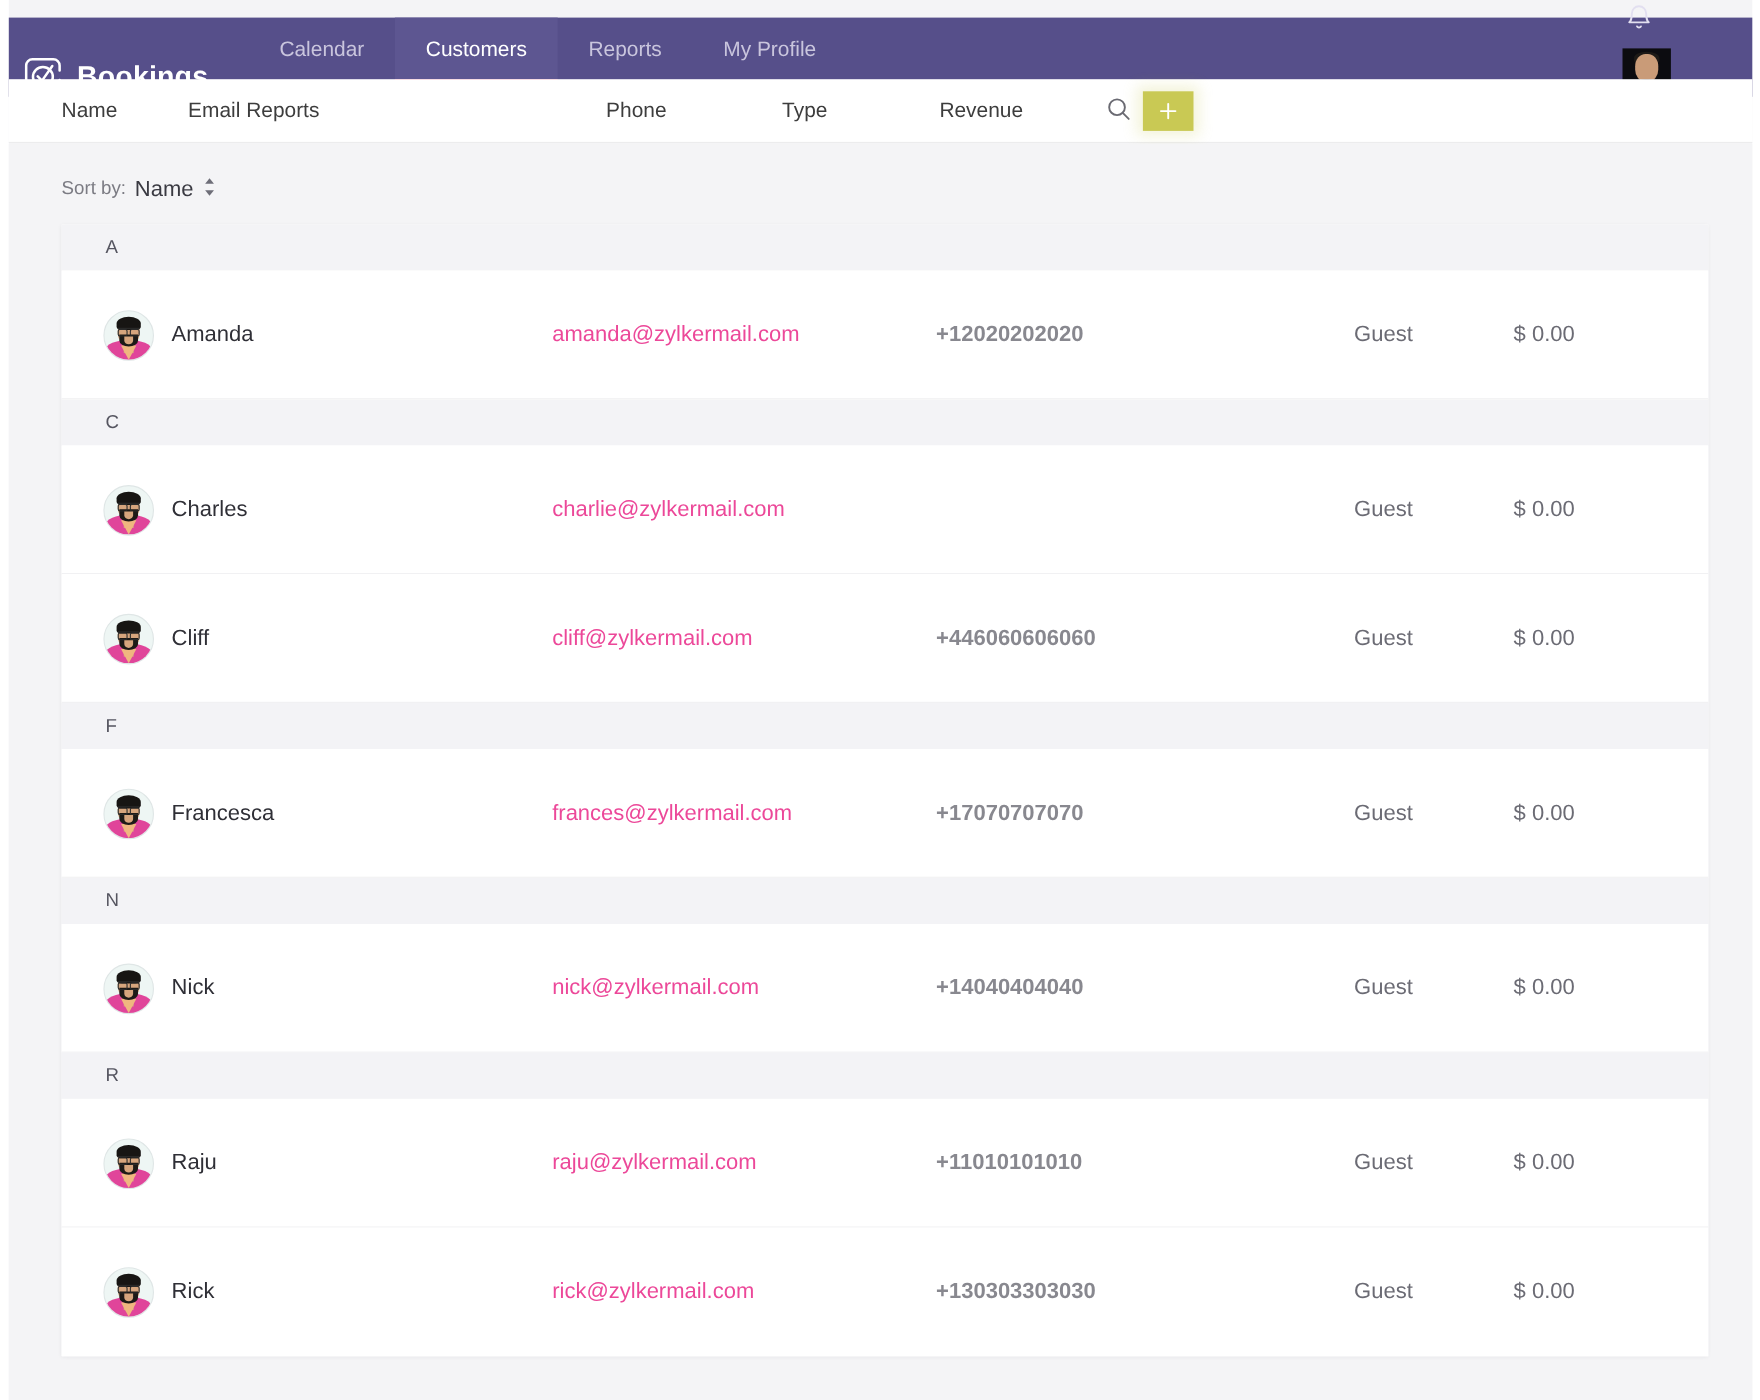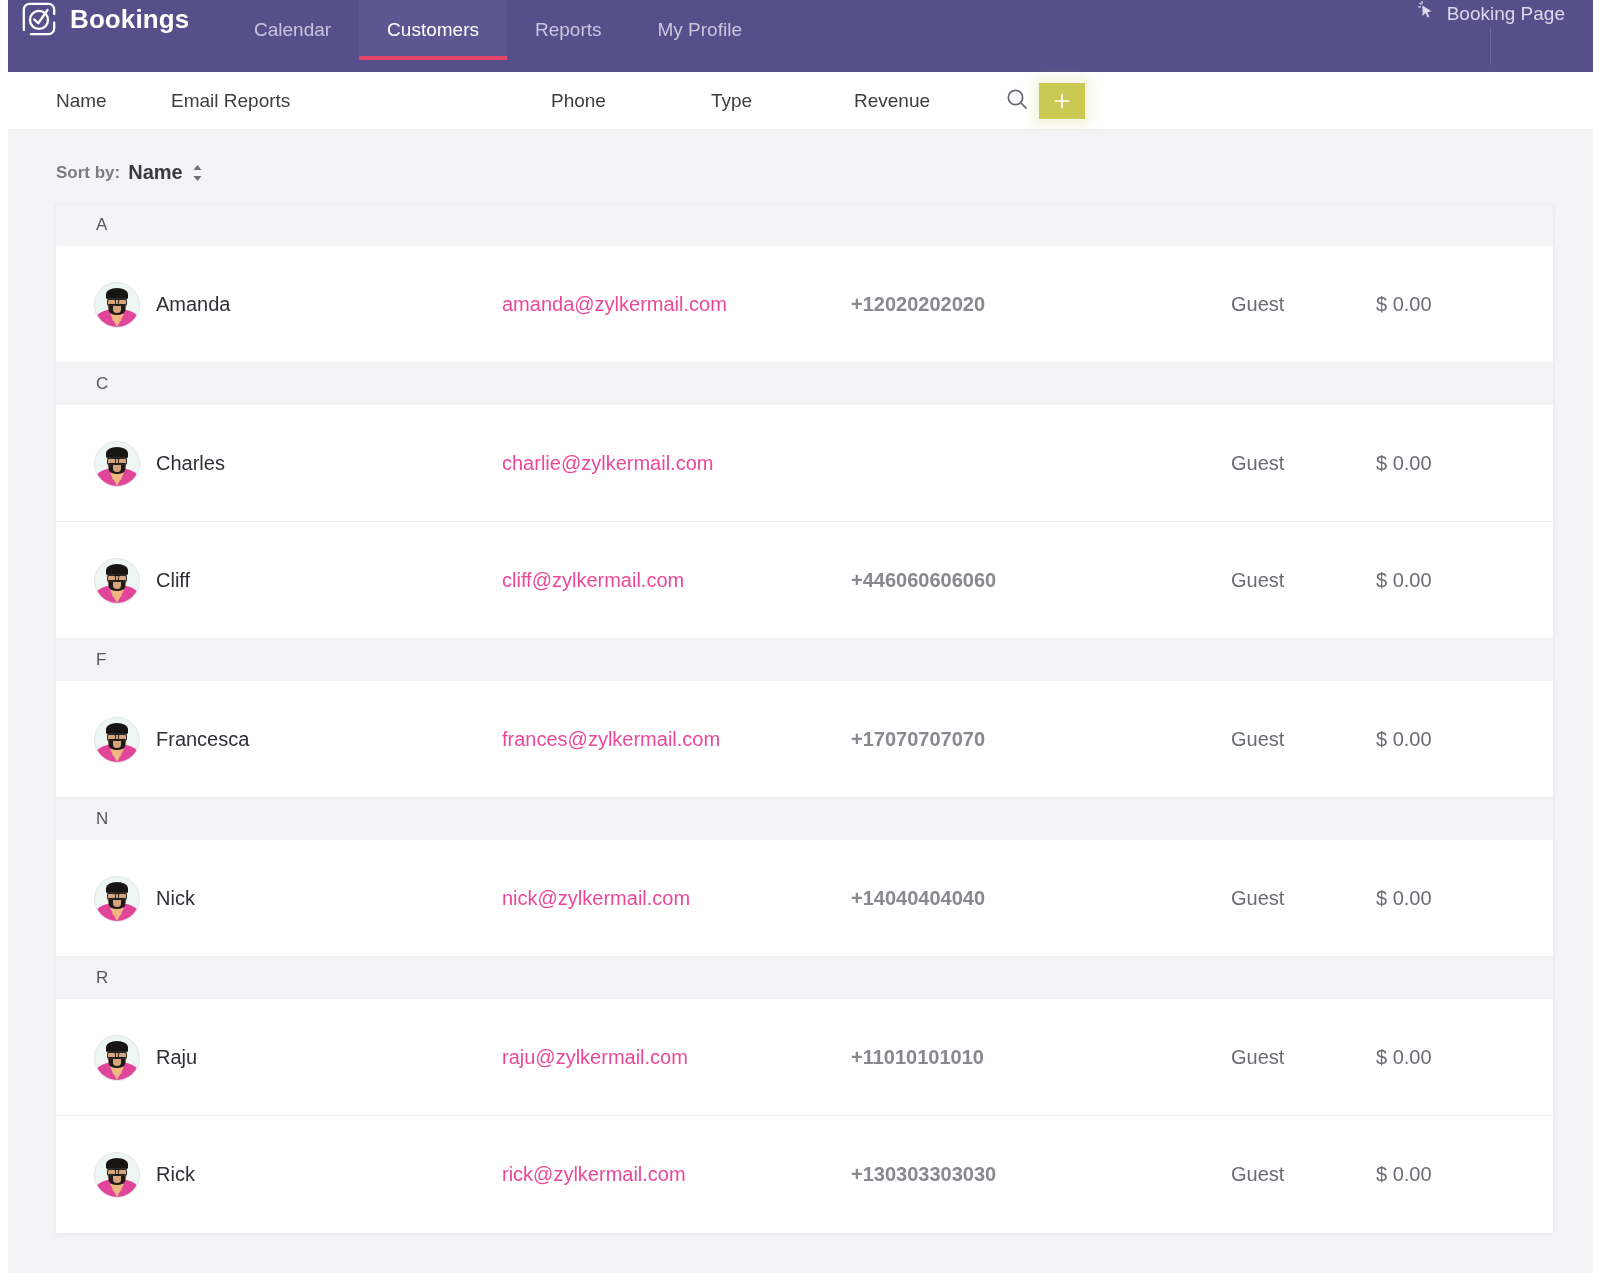--- a/index.html
+++ b/index.html
@@ -30,26 +30,26 @@
   .right-gutter {
     position: absolute;
     right: 0; top: 0;
     width: 7px; height: 1273px;
     background: #ffffff;
   }
 
   
   .topbar {
     position: absolute;
-    left: 8px; top: 0;
+    left: 8px; top: 16px;
     width: 1585px;
     height: 72px;
     background: #564f8a;
     display: flex;
-    align-items: flex-start;
+    align-items: flex-end;
   }
   .brand {
     display: flex;
     align-items: center;
     gap: 12px;
     padding-left: 12px;
     min-width: 200px;
   }
   .brand-logo {
     width: 38px; height: 38px;
@@ -197,26 +197,24 @@
   
   .content {
     position: absolute;
     left: 8px; top: 131px;
     width: 1585px;
     bottom: 0;
     background: #f4f4f6;
   }
   .sortby {
     display: flex;
-    align-items: center;
     gap: 8px;
     padding: 30px 0 0 48px;
     font-size: 17px;
     color: #7b7b83;
-    font-weight: bold;
   }
   .sortby .sort-value {
     color: #3a3a42;
     font-size: 20px;
     cursor: pointer;
   }
   .sort-arrows {
     display: inline-flex;
     flex-direction: column;
     gap: 2px;

